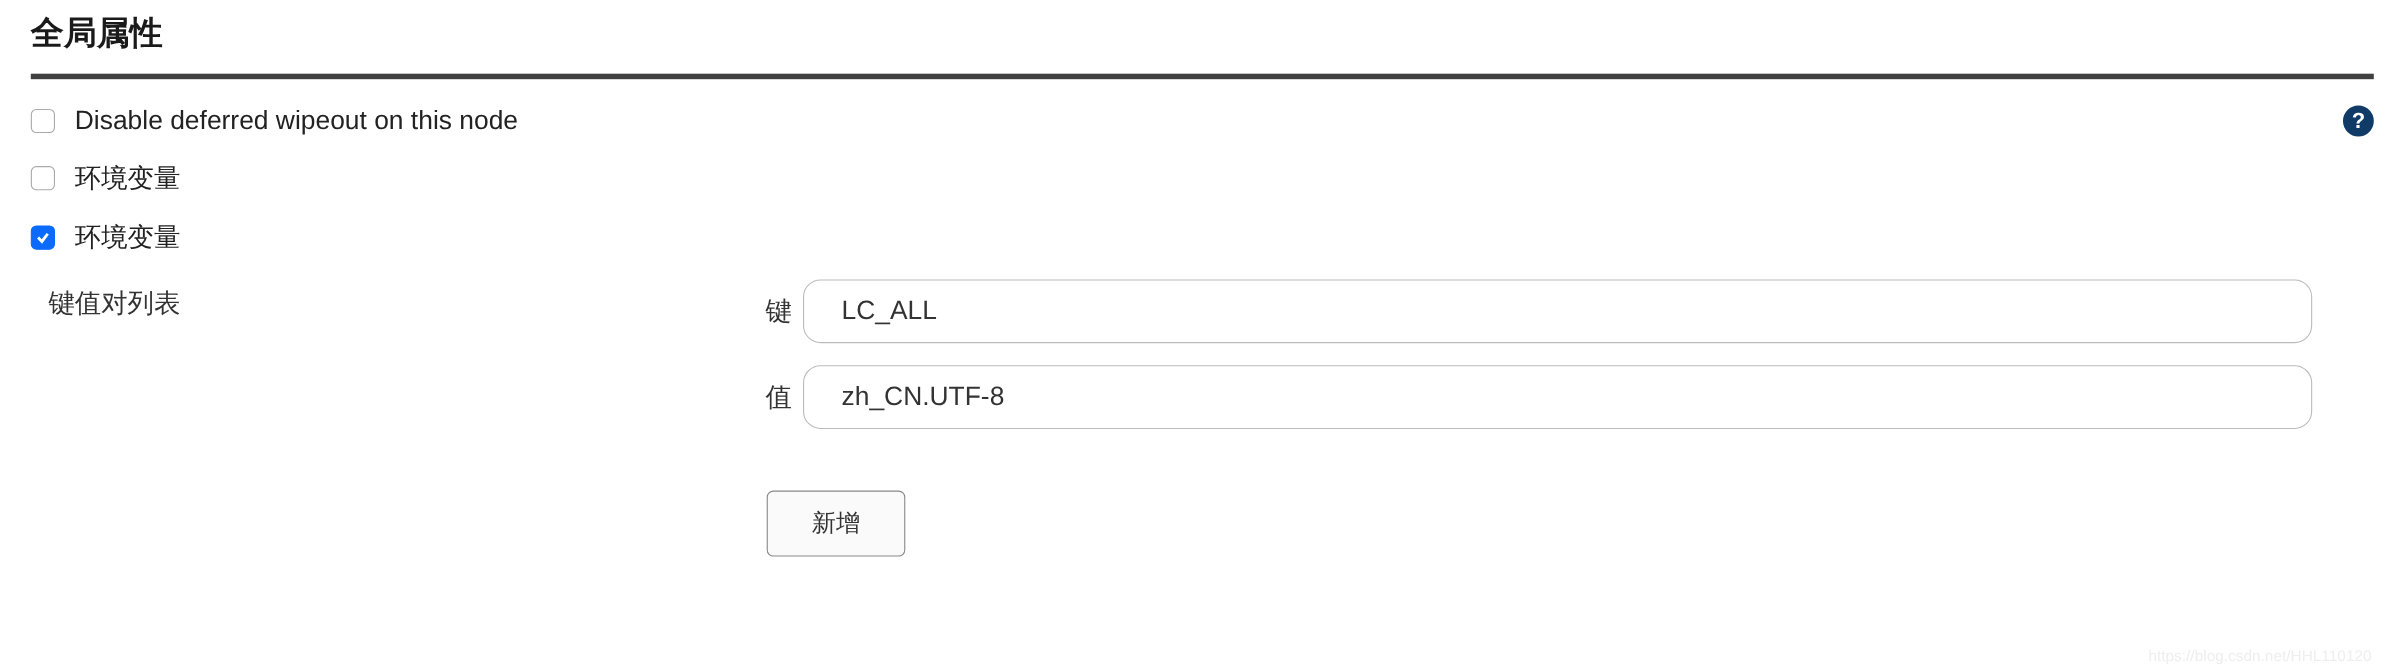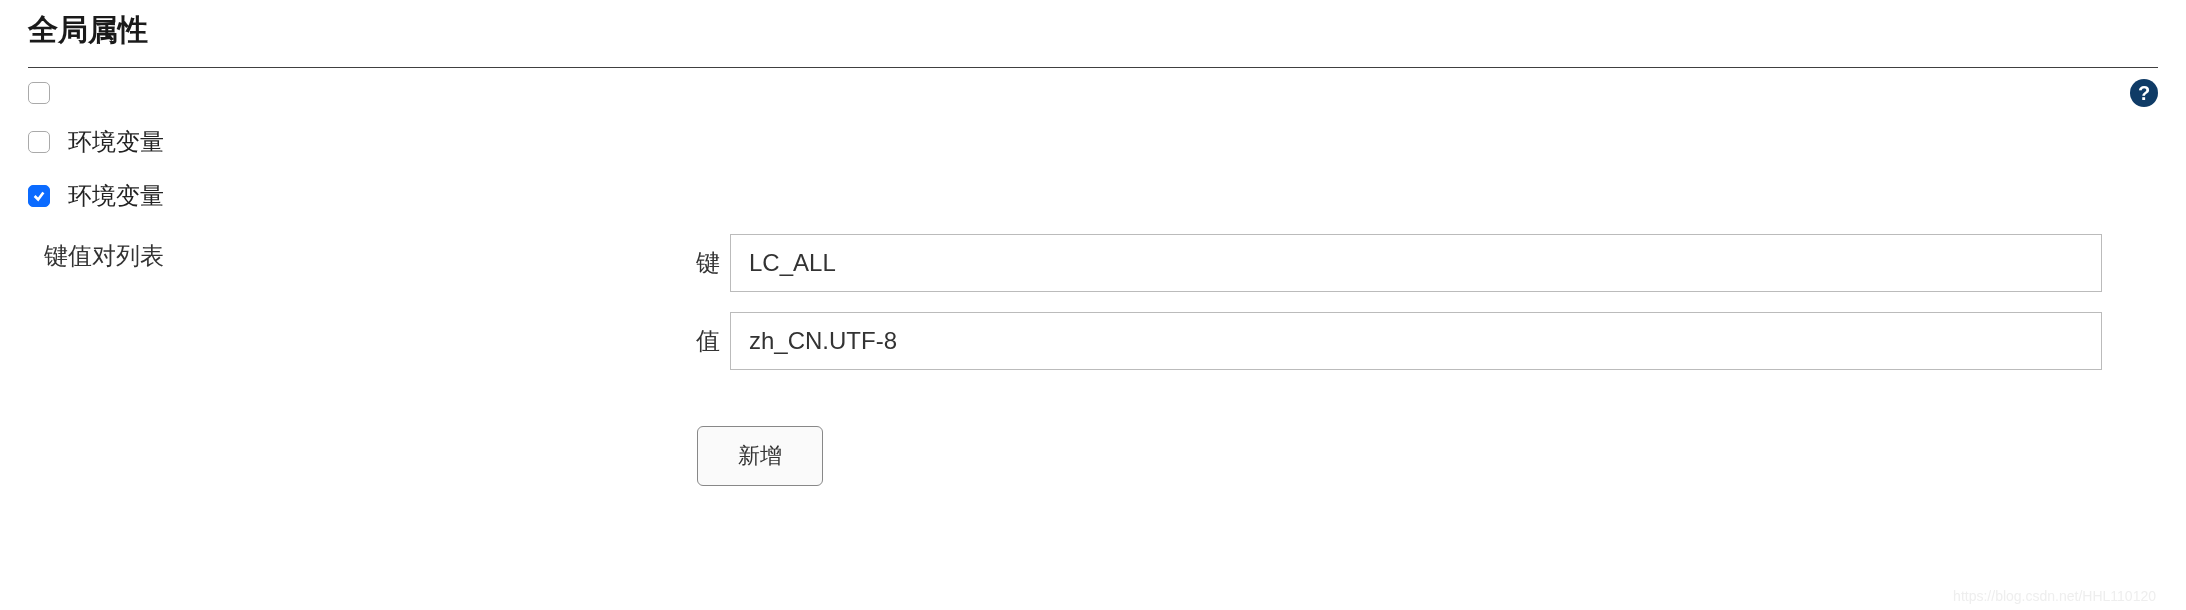--- a/index.html
+++ b/index.html
@@ -12,22 +12,22 @@
       background: #ffffff;
       color: #333;
       width: 2186px;
       padding: 10px 28px 30px 28px;
     }
     .section-title {
       font-size: 30px;
       font-weight: 700;
       color: #1a1a1a;
       padding-bottom: 16px;
-      border-bottom: 1px solid #404040;
-      margin-bottom: 14px;
+      border-bottom: 5px solid #404040;
+      margin-bottom: 24px;
     }
     .row {
       display: flex;
       align-items: center;
       margin-bottom: 22px;
       position: relative;
     }
     .checkbox {
       width: 22px;
       height: 22px;
@@ -101,22 +101,22 @@
       width: 36px;
       text-align: right;
       font-size: 24px;
       color: #333;
       margin-right: 10px;
     }
     .field-input {
       flex: 1;
       height: 58px;
       border: 1px solid #bbb;
-      border-radius: 0;
-      padding: 0 18px;
+      border-radius: 16px;
+      padding: 0 34px;
       font-size: 24px;
       color: #333;
       background: #fff;
     }
     .button-row {
       display: flex;
       justify-content: flex-end;
       margin-top: 10px;
       padding-right: 0;
     }
@@ -156,20 +156,21 @@
   </style>
 </head>
 <body>
 
 <div class="section-title">全局属性</div>
 
 <div class="row">
   <span class="checkbox">
     
   </span>
+  <span class="row-label">Disable deferred wipeout on this node</span>
   <span class="help-icon">?</span>
 </div>
 
 <div class="row">
   <span class="checkbox">
     
   </span>
   <span class="row-label">环境变量</span>
 </div>
 

